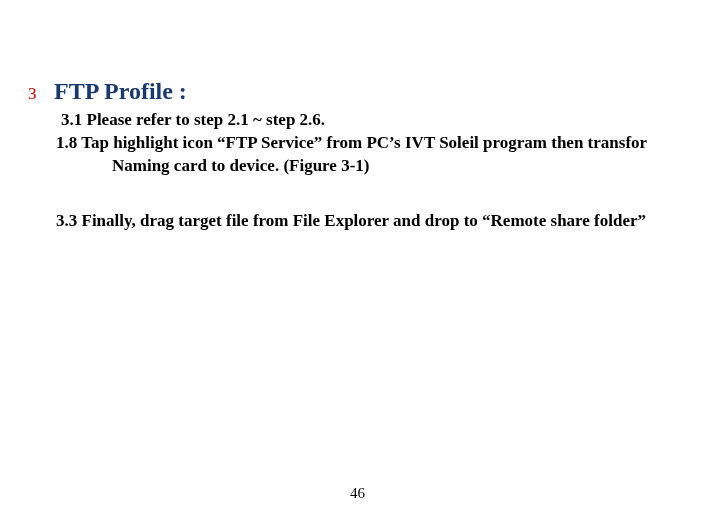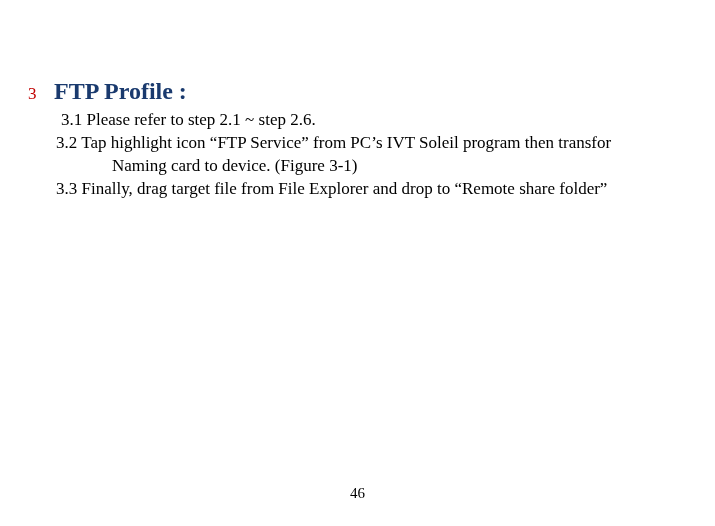--- a/index.html
+++ b/index.html
@@ -33,32 +33,34 @@
       font-size: 24px;
       font-weight: bold;
     }
     .body-lines {
       color: #000000;
       font-size: 17px;
       line-height: 1.35;
     }
     .line {
       white-space: pre;
+      font-weight: bold;
     }
     .line-31 {
       padding-left: 33px;
     }
     .line-32a {
       padding-left: 28px;
     }
     .line-32b {
       padding-left: 84px;
     }
     .line-33a {
       padding-left: 28px;
+      margin-top: 32px;
     }
     .line-33b {
       padding-left: 84px;
     }
     .page-number {
       position: absolute;
       bottom: 24px;
       left: 0;
       width: 100%;
       text-align: center;
@@ -69,18 +71,18 @@
 </head>
 <body>
 
 <div class="section-row">
   <span class="section-number">3</span>
   <span class="section-title">FTP Profile :</span>
 </div>
 
 <div class="body-lines">
   <div class="line line-31">3.1 Please refer to step 2.1 ~ step 2.6.</div>
-  <div class="line line-32a">3.2 Tap highlight icon “FTP Service” from PC’s IVT Soleil program then transfor</div>
+  <div class="line line-32a">1.8 Tap highlight icon “FTP Service” from PC’s IVT Soleil program then transfor</div>
   <div class="line line-32b">Naming card to device. (Figure 3-1)</div>
   <div class="line line-33a">3.3 Finally, drag target file from File Explorer and drop to “Remote share folder”</div>
 </div>
 
 <div class="page-number">46</div>
 
 </body></html>

